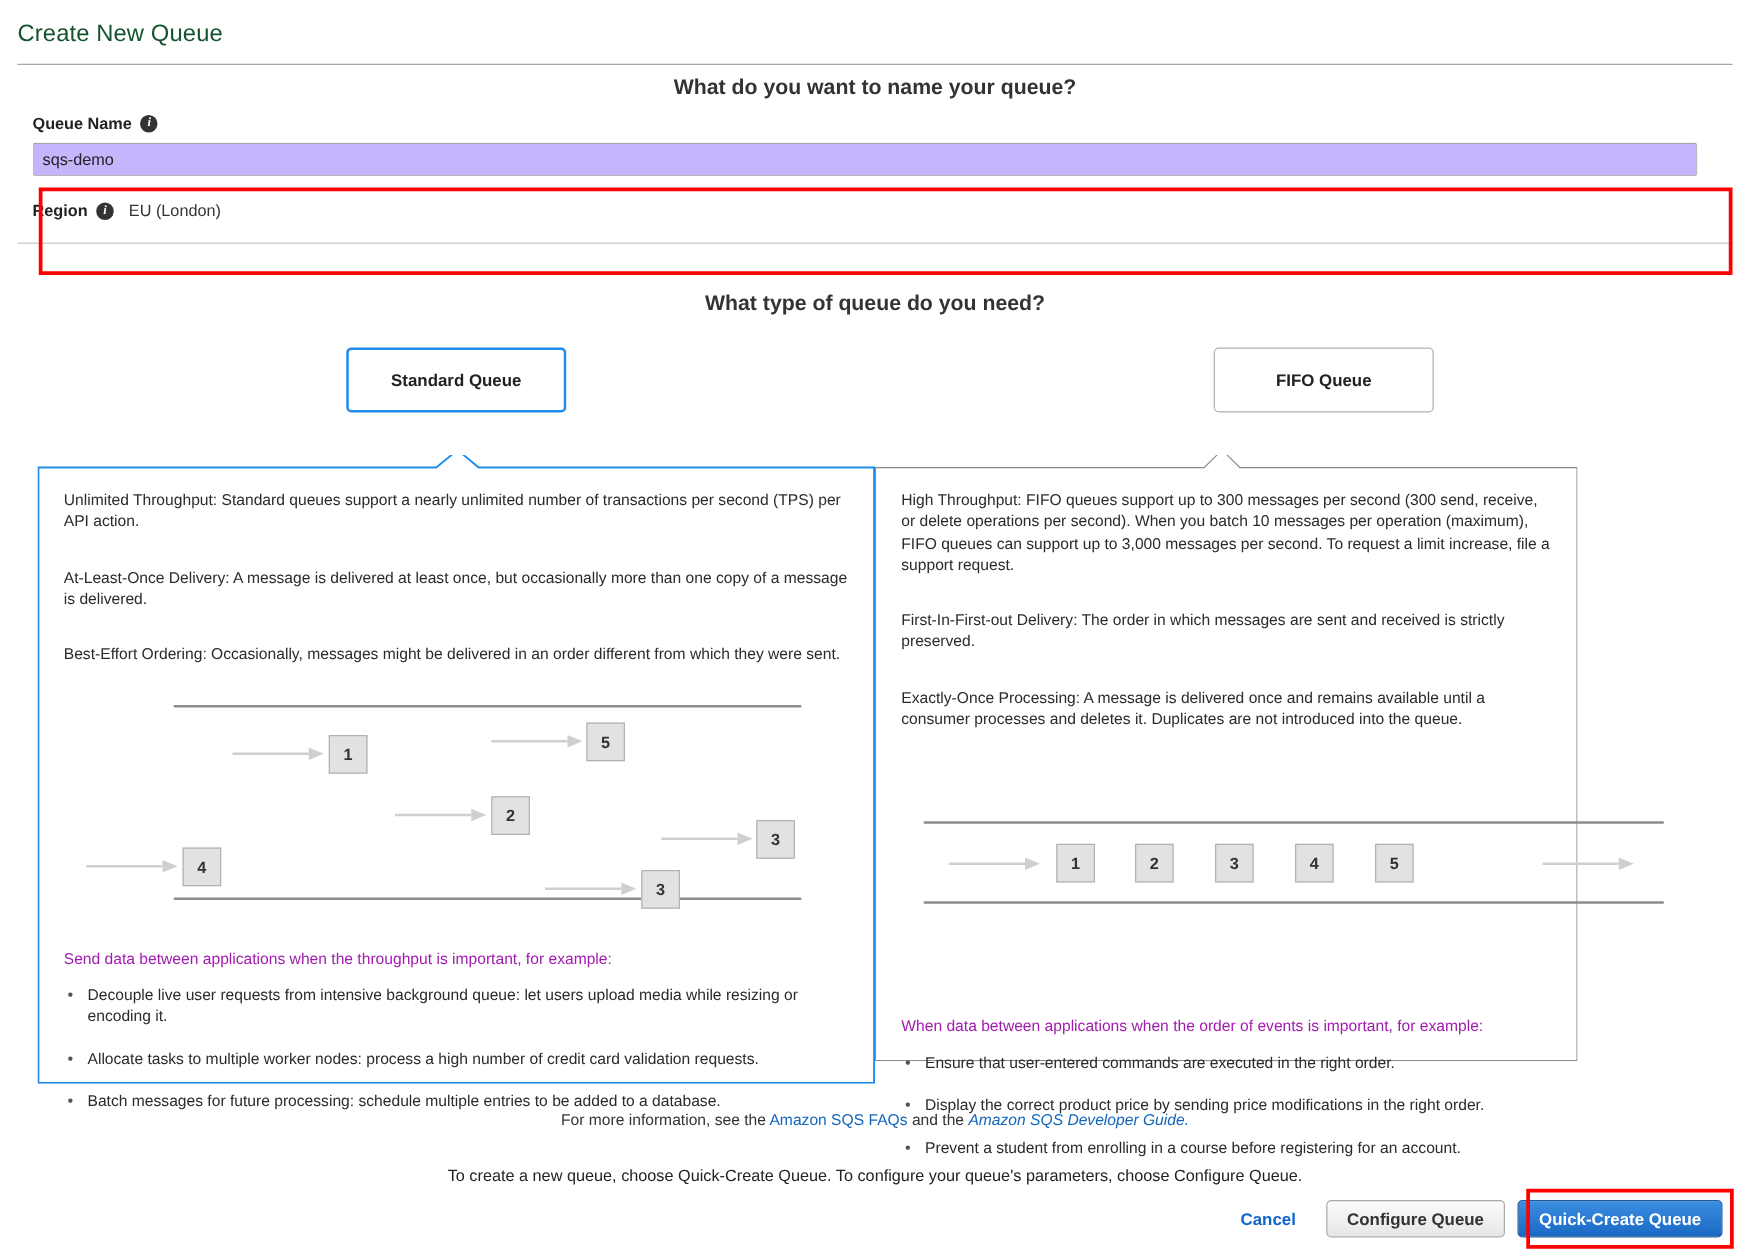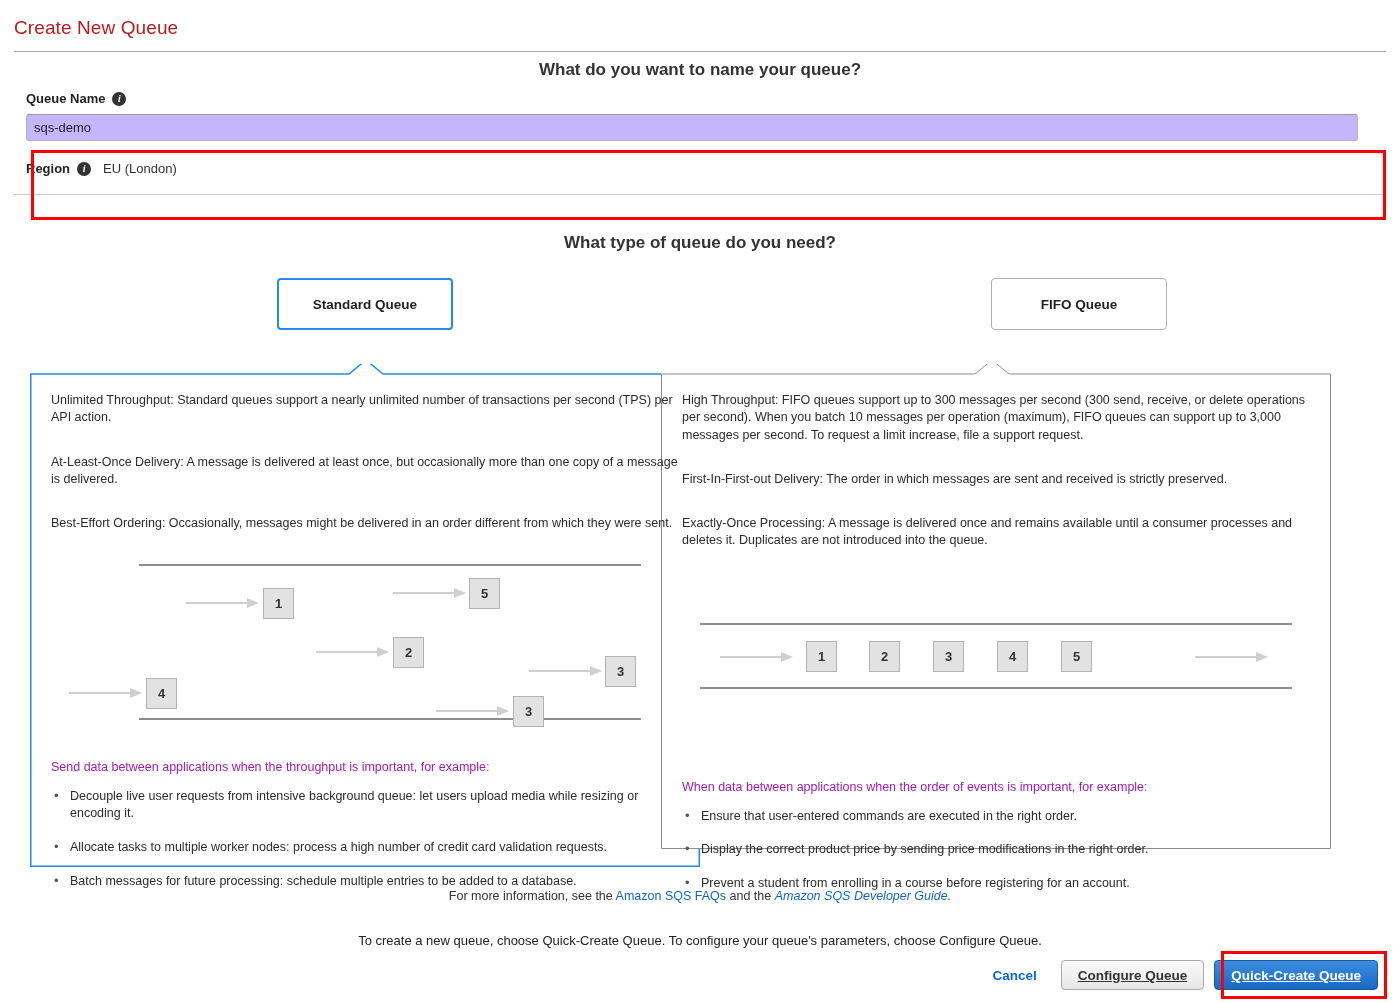--- a/index.html
+++ b/index.html
@@ -13,21 +13,21 @@
     height: 1003px;
     font-family: "Liberation Sans", sans-serif;
     color: #333333;
     position: relative;
     overflow: hidden;
   }
 
   
   .dialog-title {
     font-size: 19px;
-    color: #b91c1c;
+    color: #14532d;
     padding: 17px 0 0 14px;
     font-weight: normal;
     letter-spacing: 0.1px;
   }
   .title-rule {
     height: 1px;
     background: #a8a8a8;
     margin: 12px 14px 0 14px;
   }
 
@@ -150,42 +150,42 @@
     justify-content: center;
     font-size: 13.5px;
     font-weight: bold;
     color: #222222;
     cursor: pointer;
   }
   .tab.selected {
     border: 2px solid #1f8ceb;
   }
   .tab-standard { left: 277px; }
-  .tab-fifo { left: 991px; }
+  .tab-fifo { left: 971px; }
 
   
   .panels-row {
     position: relative;
     margin-top: 28px;
     height: 503px;
   }
   .panel {
     position: absolute;
     top: 0;
     box-sizing: border-box;
     background: #ffffff;
   }
   .panel-standard {
     left: 30px;
     width: 670px;
     height: 503px;
   }
   .panel-fifo {
-    left: 661px;
-    width: 670px;
+    left: 700px;
+    width: 562px;
     height: 485px;
   }
   .panel-border-svg {
     position: absolute;
     left: 0;
     top: 0;
     width: 100%;
     height: 100%;
     pointer-events: none;
   }
@@ -296,21 +296,20 @@
     height: 30px;
     padding: 0 16px;
     border-radius: 4px;
     font-size: 13.5px;
     font-weight: bold;
     font-family: "Liberation Sans", sans-serif;
     display: flex;
     align-items: center;
     justify-content: center;
     cursor: pointer;
-    text-decoration: underline;
   }
   .btn-secondary {
     border: 1px solid #aaaaaa;
     background: linear-gradient(to bottom, #fbfbfb 0%, #e6e6e6 100%);
     color: #333333;
     margin-right: 10px;
   }
   .btn-primary {
     border: 1px solid #1c5a9e;
     background: linear-gradient(to bottom, #3b8ee0 0%, #1a68c4 100%);

